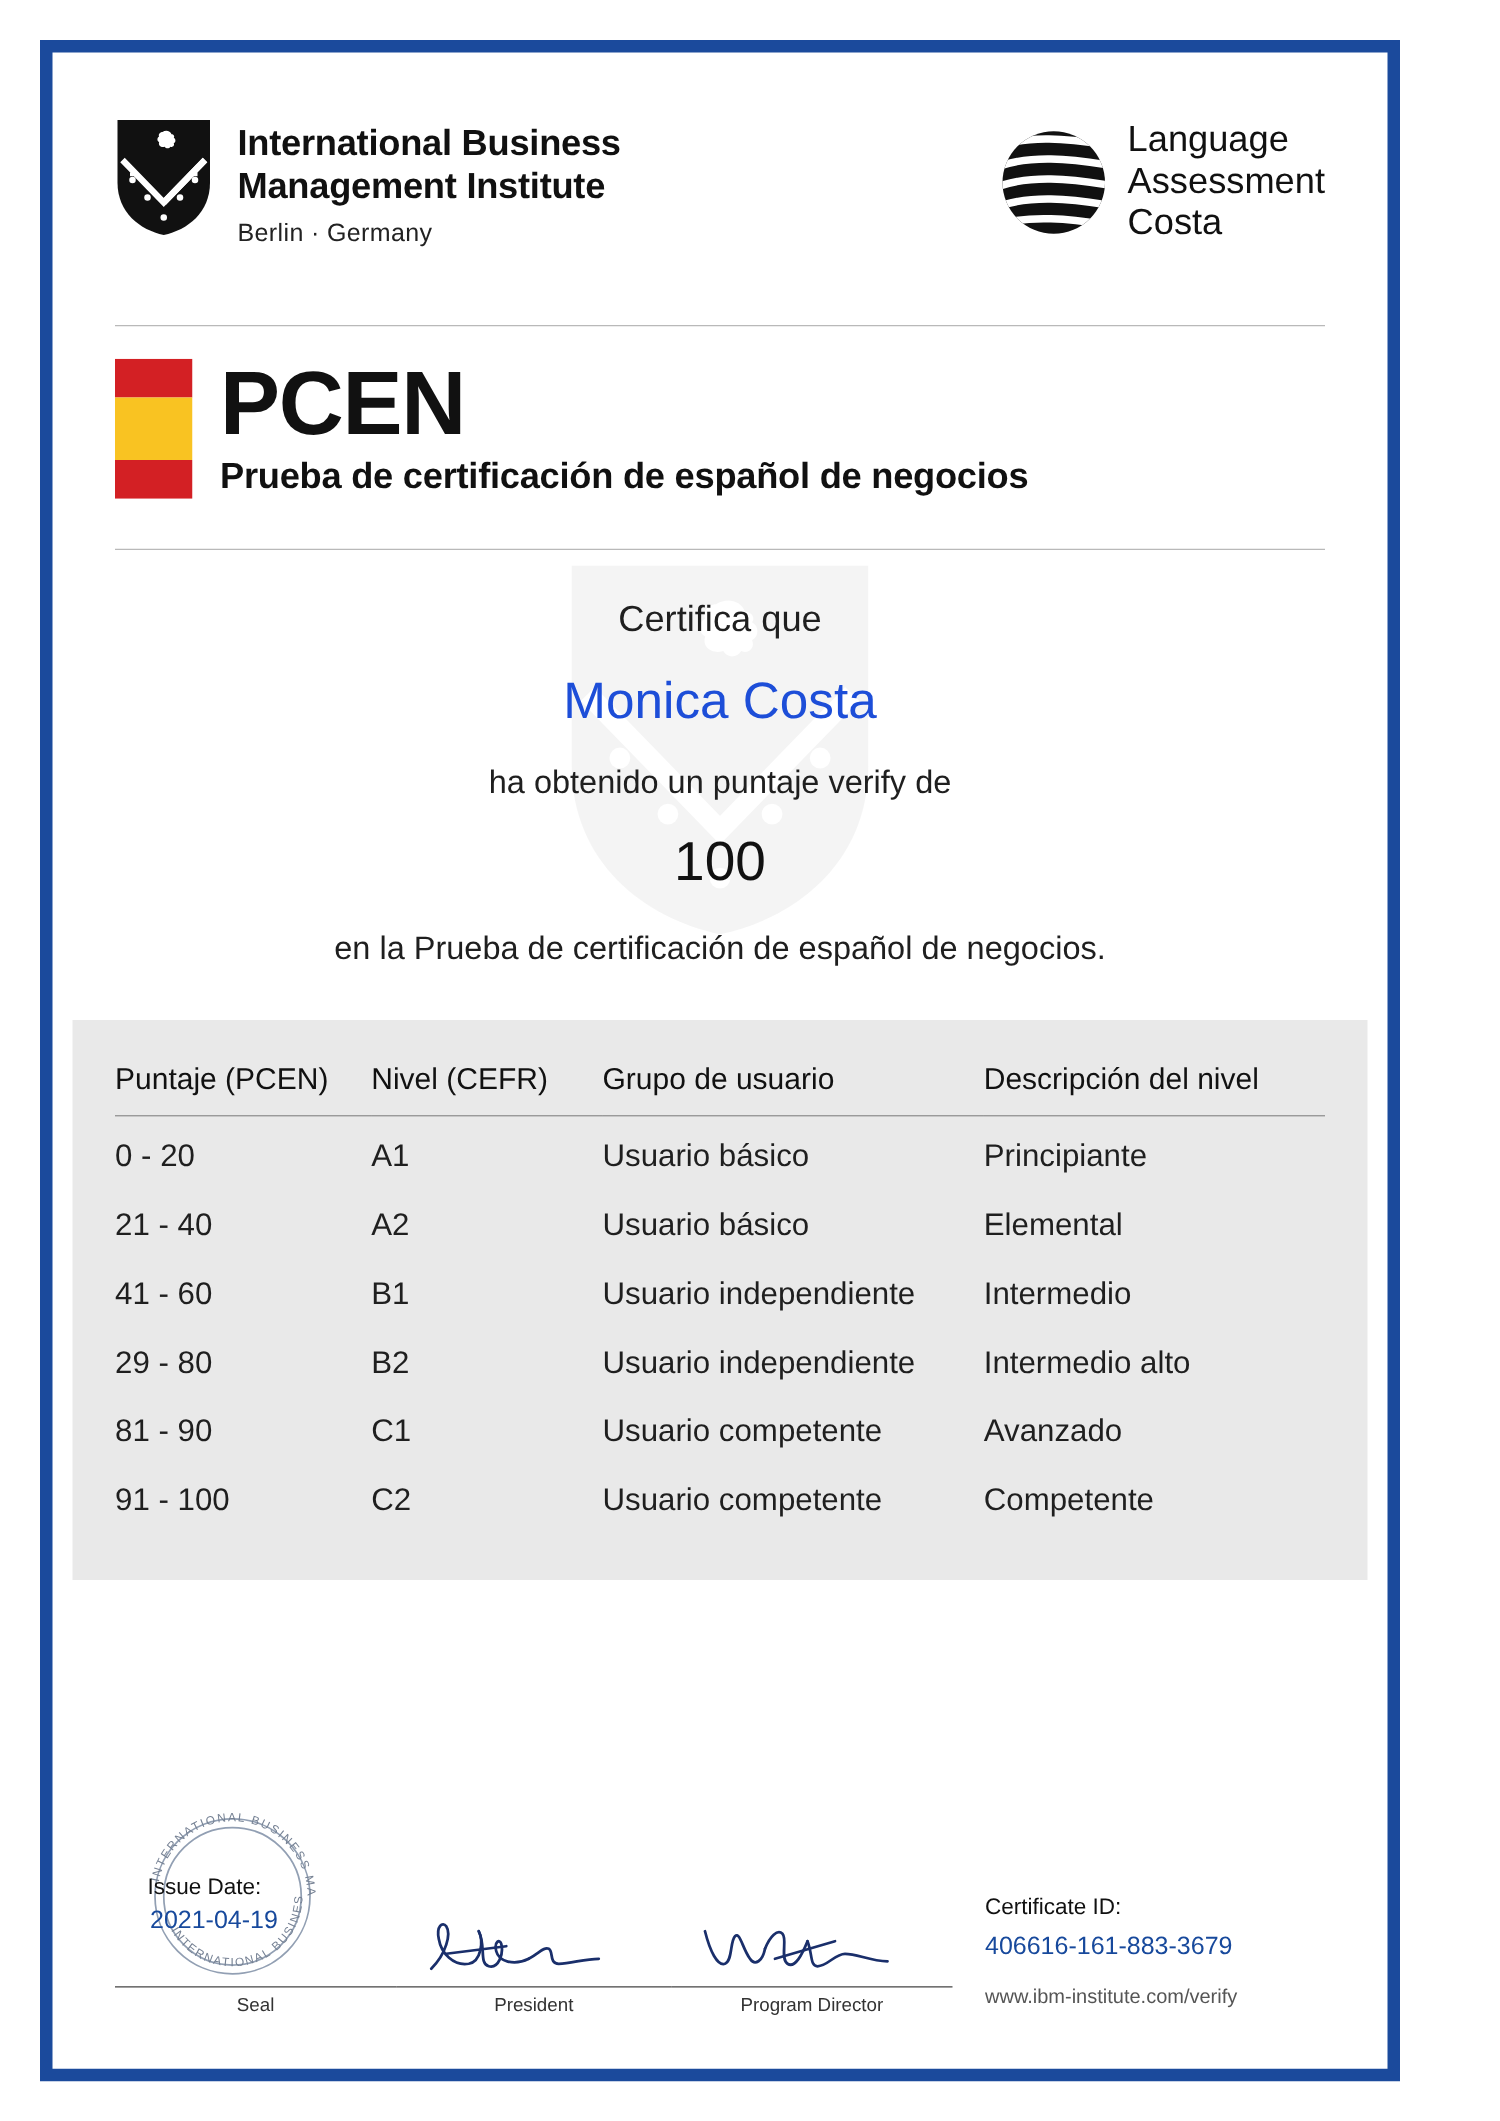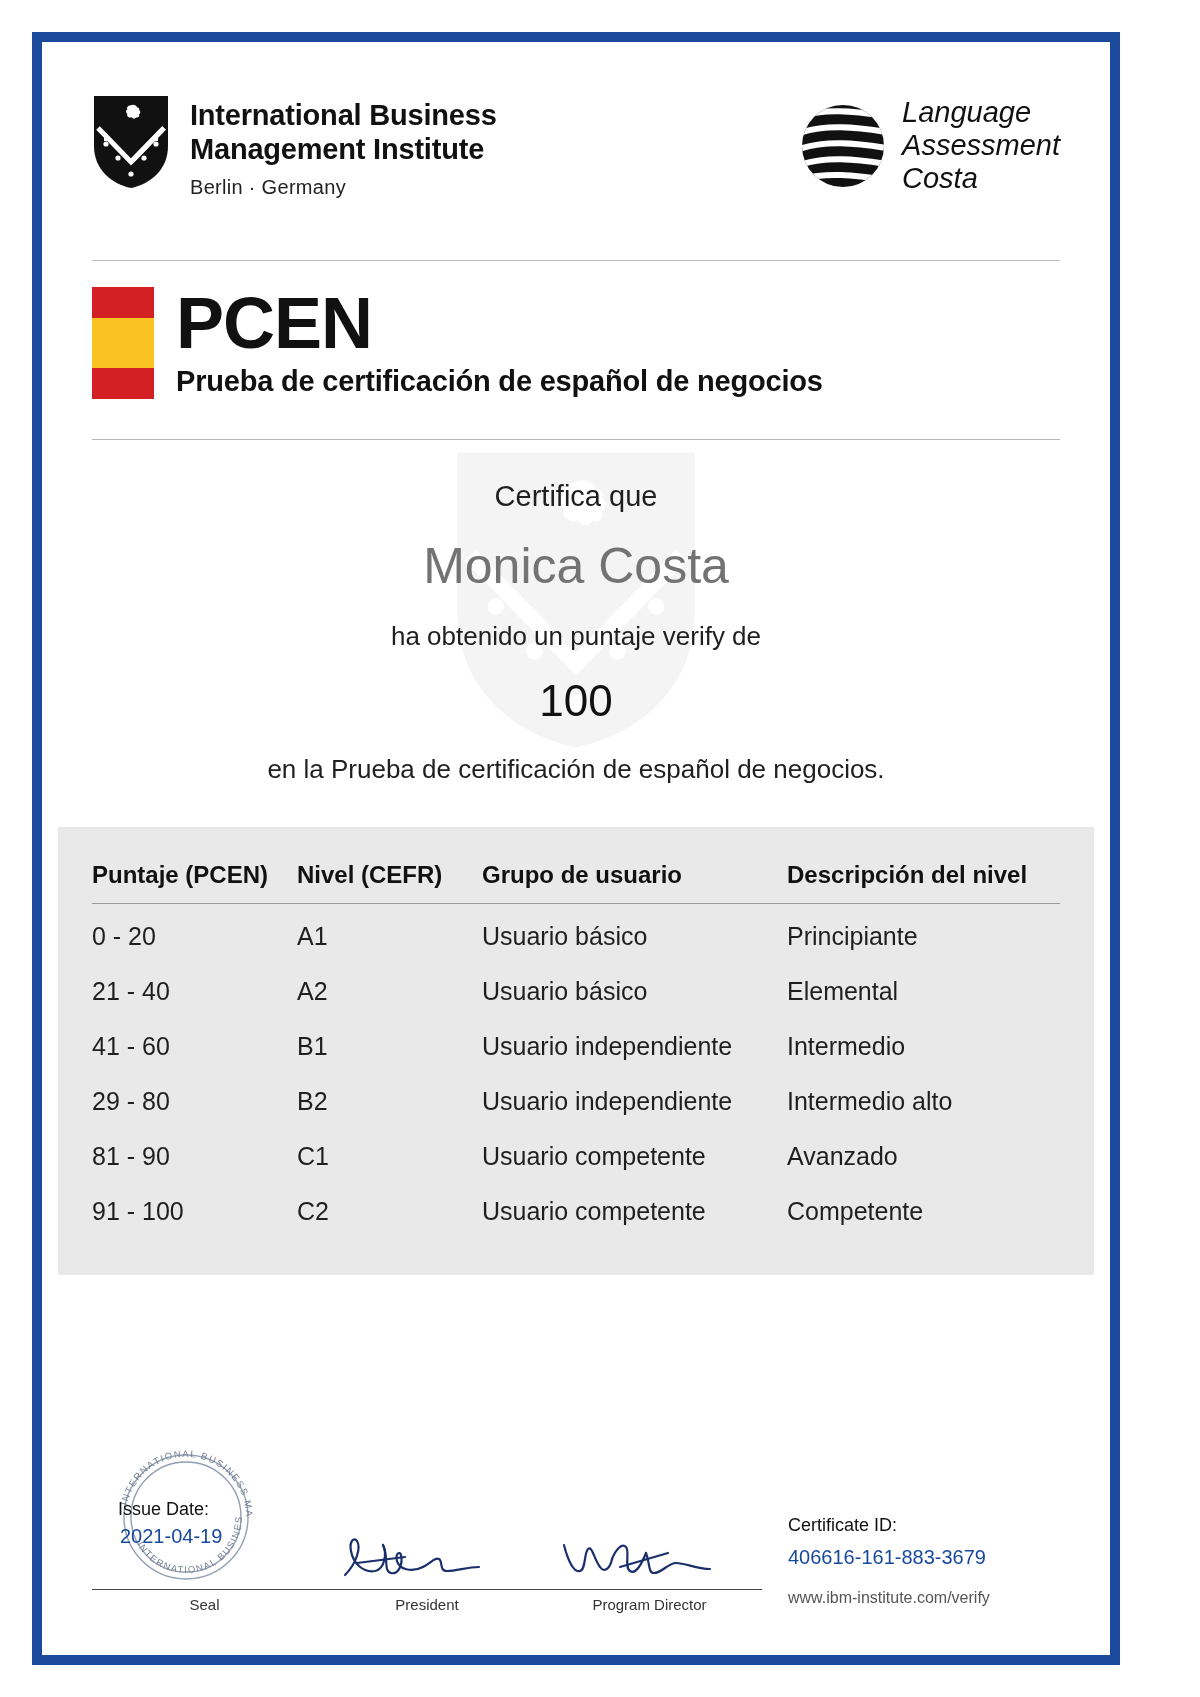--- a/index.html
+++ b/index.html
@@ -76,21 +76,20 @@
     margin-top: 10px;
     font-size: 20px;
     color: #222;
     letter-spacing: 0.3px;
   }
   .lac {
     display: flex;
     align-items: center;
     gap: 16px;
     padding-top: 2px;
-    font-style: italic;
   }
   .lac-mark {
     width: 86px;
     height: 86px;
     flex: none;
   }
   .lac-text {
     font-size: 29px;
     font-weight: 400;
     line-height: 1.14;
@@ -152,23 +151,23 @@
     height: 320px;
     opacity: 0.16;
     pointer-events: none;
   }
   .recipient > *:not(.watermark) { position: relative; }
   .certifies {
     font-size: 29px;
     color: #1f1f1f;
   }
   .name {
-    font-size: 50px;
+    font-size: 41px;
     margin-top: 24px;
-    color: #737373;
+    color: #1d4ed8;
   }
   .obtained {
     font-size: 26px;
     margin-top: 26px;
     color: #1f1f1f;
   }
   .score {
     font-size: 44px;
     margin-top: 24px;
     color: #111;
@@ -185,21 +184,21 @@
     padding: 34px 34px 36px 34px;
     margin-top: 8px;
   }
   table.scale-table {
     width: 100%;
     border-collapse: collapse;
     font-size: 24px;
   }
   table.scale-table th {
     text-align: left;
-    font-weight: bold;
+    font-weight: normal;
     font-size: 24px;
     padding: 0 0 14px 0;
     color: #111;
     border-bottom: 1px solid #9a9a9a;
   }
   table.scale-table td {
     padding: 13px 0 13px 0;
     color: #1f1f1f;
     font-size: 25px;
     white-space: nowrap;

